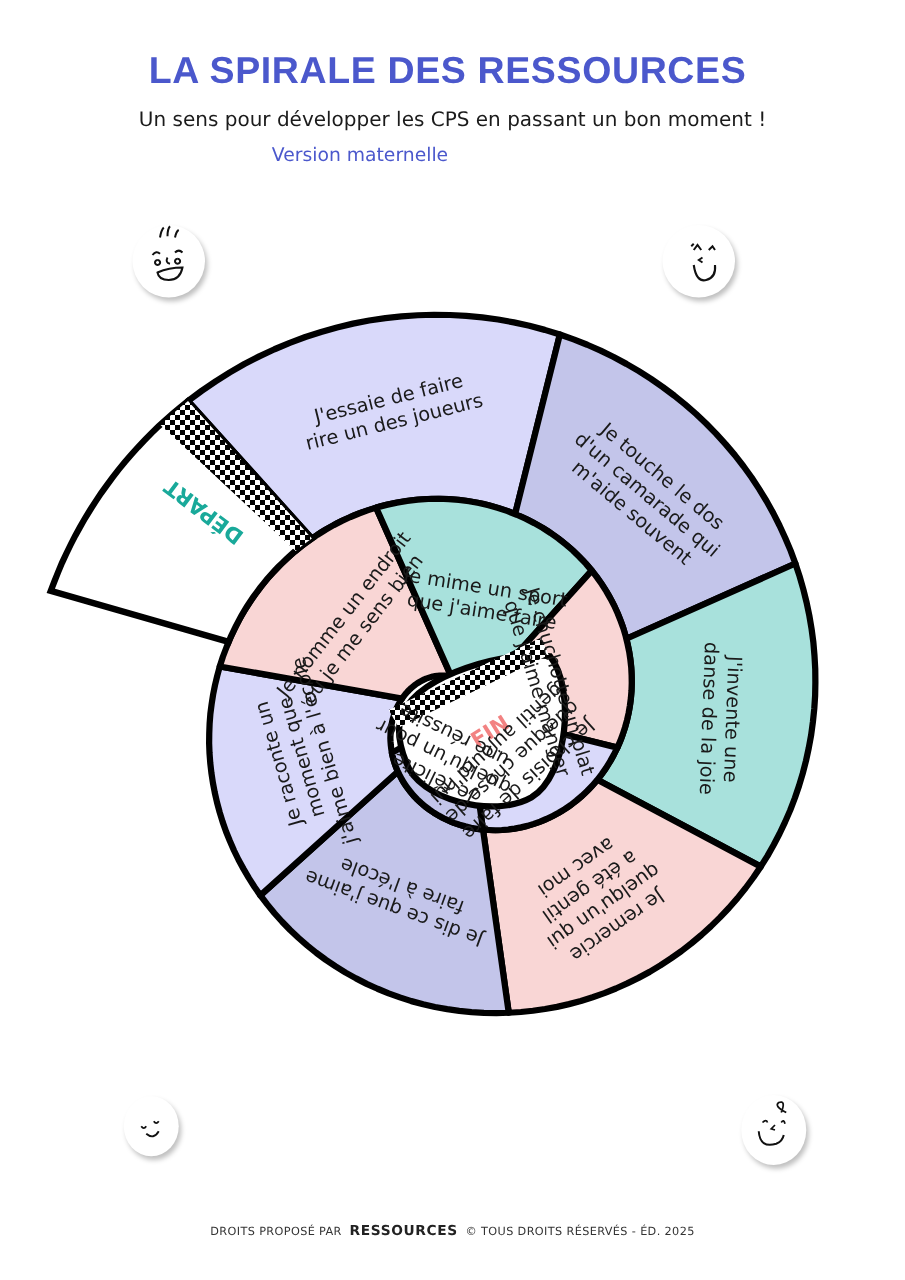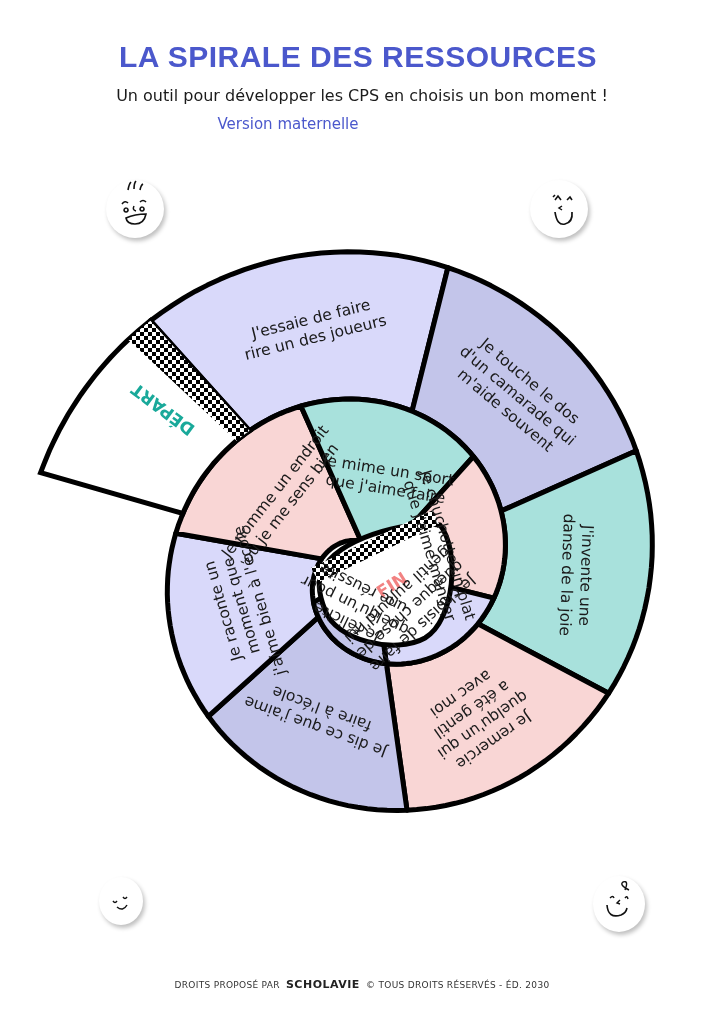--- a/index.html
+++ b/index.html
@@ -10,21 +10,21 @@
   .footer{position:absolute;top:978px;left:0;width:724px;text-align:center;font-family:"DejaVu Sans",sans-serif;font-size:9px;color:#333;letter-spacing:0.3px;}
   .footer .brand{font-family:"DejaVu Sans",sans-serif;font-weight:900;font-size:11px;letter-spacing:0.5px;color:#222;margin:0 3px;}
   svg#board{position:absolute;left:0;top:0;}
   .seg-text{font-family:"DejaVu Sans",sans-serif;font-size:15.5px;fill:#1a1a1a;}
   .face{position:absolute;width:58px;height:58px;border-radius:50%;box-shadow:2px 3px 4px rgba(0,0,0,0.25);}
 </style>
 </head>
 <body>
 
 <div class="title">LA SPIRALE DES RESSOURCES</div>
-<div class="subtitle">Un outil pour développer les CPS en choisis un bon moment !</div>
+<div class="subtitle">Un sens pour développer les CPS en passant un bon moment !</div>
 <div class="version">Version maternelle</div>
 
 <svg id="board" width="724" height="1024" viewBox="0 0 724 1024" xmlns="http://www.w3.org/2000/svg">
   <defs>
     <pattern id="checker" width="8" height="8" patternUnits="userSpaceOnUse">
       <rect width="8" height="8" fill="#ffffff"></rect>
       <rect width="4" height="4" fill="#000000"></rect>
       <rect x="4" y="4" width="4" height="4" fill="#000000"></rect>
     </pattern>
   </defs>
@@ -99,15 +99,15 @@
     <path d="M32 14 q4 -10 -2 -8 q-4 3 6 8" stroke="#111" stroke-width="1.4" fill="none"></path>
     <path d="M17 22 q3 -3 4 0" stroke="#111" stroke-width="1.4" fill="none"></path>
     <path d="M32 22 q2 -3 3 1" stroke="#111" stroke-width="1.4" fill="none"></path>
     <path d="M27 24 l-3 3 l3 1" stroke="#111" stroke-width="1.4" fill="none"></path>
     <path d="M14 29 q1 14 14 10 q5 -2 6 -7" stroke="#111" stroke-width="1.6" fill="none"></path>
   </svg>
 </div>
 
 <div class="footer">
   <span>DROITS PROPOSÉ PAR</span>
-  <span class="brand">SCHOLAVIE</span>
-  <span>© TOUS DROITS RÉSERVÉS - ÉD. 2030</span>
+  <span class="brand">RESSOURCES</span>
+  <span>© TOUS DROITS RÉSERVÉS - ÉD. 2025</span>
 </div>
 
 </body></html>

